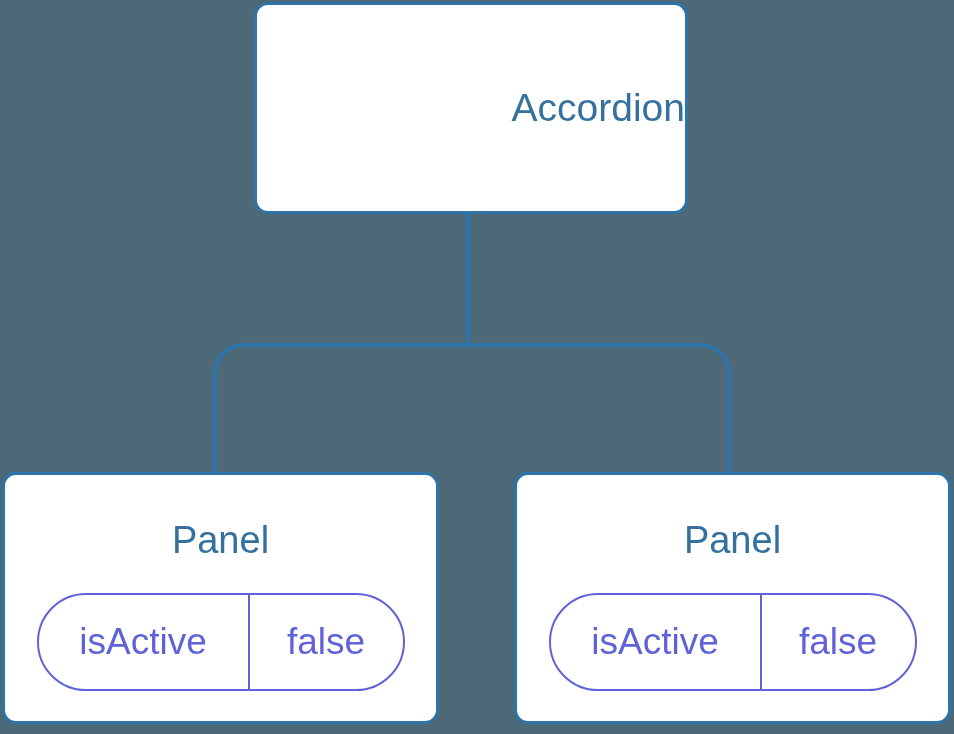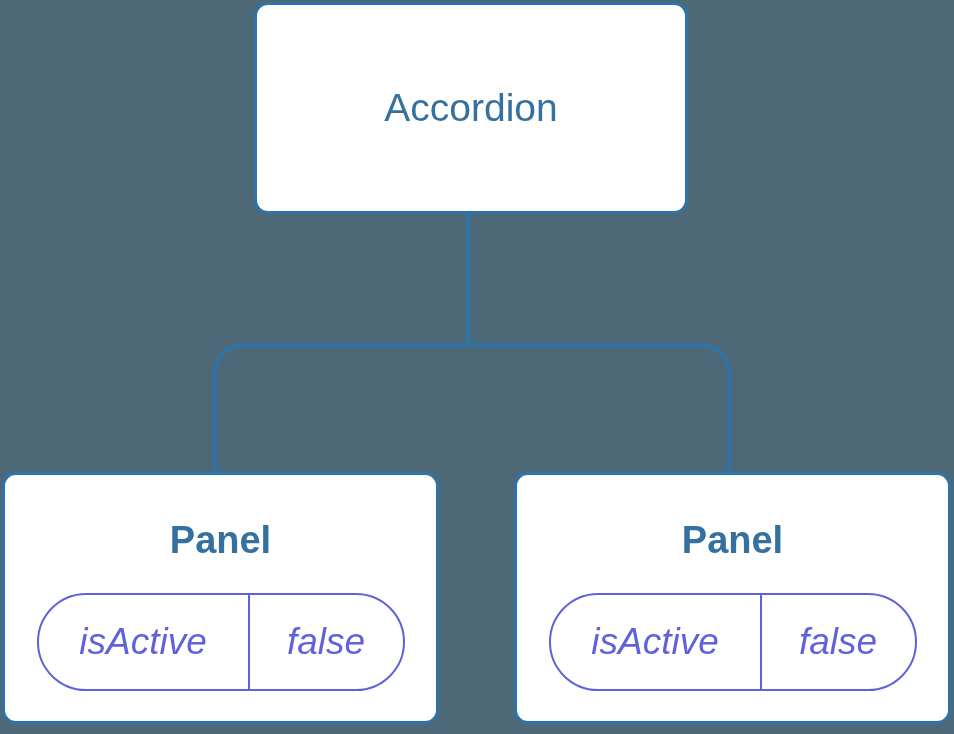--- a/index.html
+++ b/index.html
@@ -32,21 +32,21 @@
     border: 3px solid var(--node-border);
     border-radius: 14px;
   }
   .root-node {
     left: 254px;
     top: 2px;
     width: 434px;
     height: 212px;
     display: flex;
     align-items: center;
-    justify-content: center;
+    justify-content: flex-end;
   }
   .root-label {
     font-size: 39px;
     font-weight: 500;
     color: var(--node-text);
   }
   .stem {
     position: absolute;
     left: 466px;
     top: 214px;
@@ -71,34 +71,33 @@
     height: 252px;
     display: flex;
     flex-direction: column;
     align-items: center;
     padding-top: 45px;
   }
   .panel-left { left: 2px; }
   .panel-right { left: 514px; }
   .panel-title {
     font-size: 38px;
-    font-weight: 700;
+    font-weight: 400;
     line-height: 40px;
     color: var(--node-text);
   }
   .state-pill {
     margin-top: 33px;
     width: 368px;
     height: 98px;
     border: 2px solid var(--state-border);
     border-radius: 49px;
     display: flex;
     align-items: stretch;
     overflow: hidden;
-    font-style: italic;
   }
   .state-cell {
     display: flex;
     align-items: center;
     justify-content: center;
     font-size: 37px;
     color: var(--state-text);
   }
   .state-key {
     flex: 0 0 58%;

